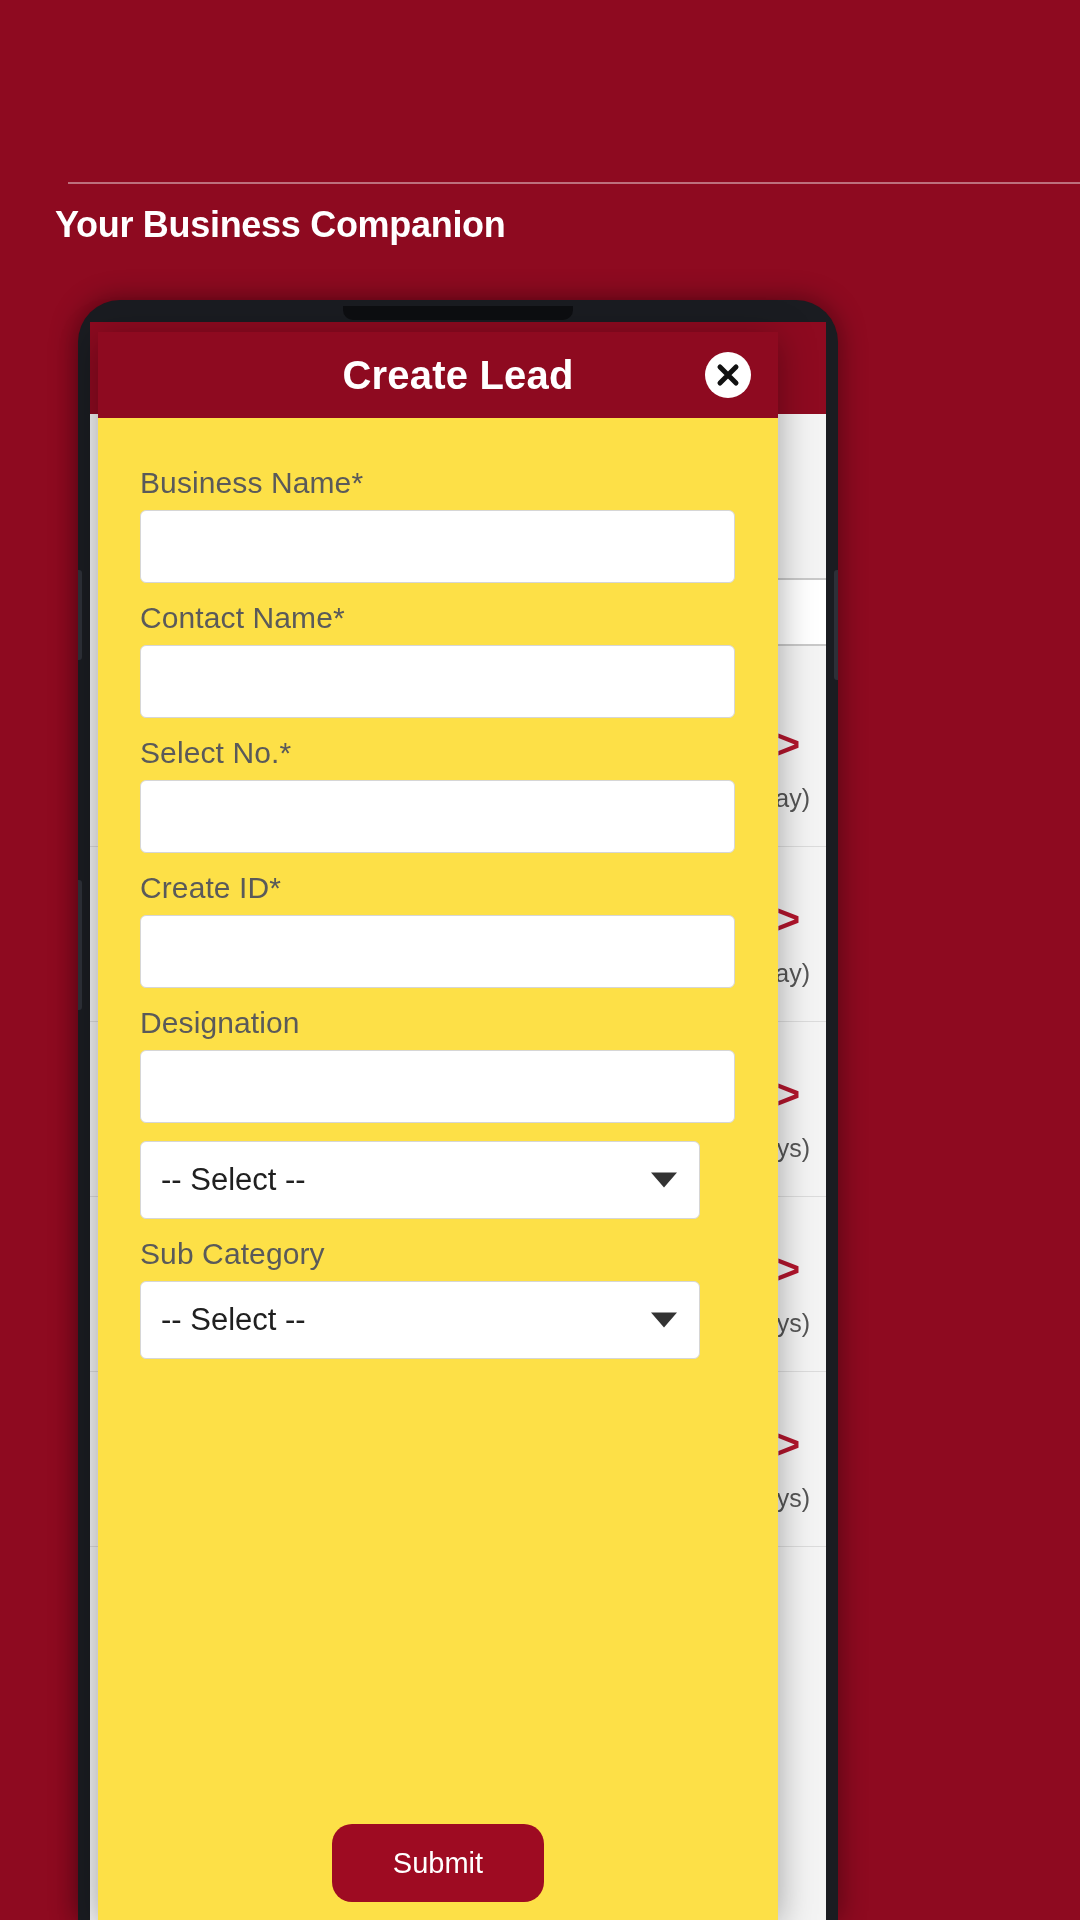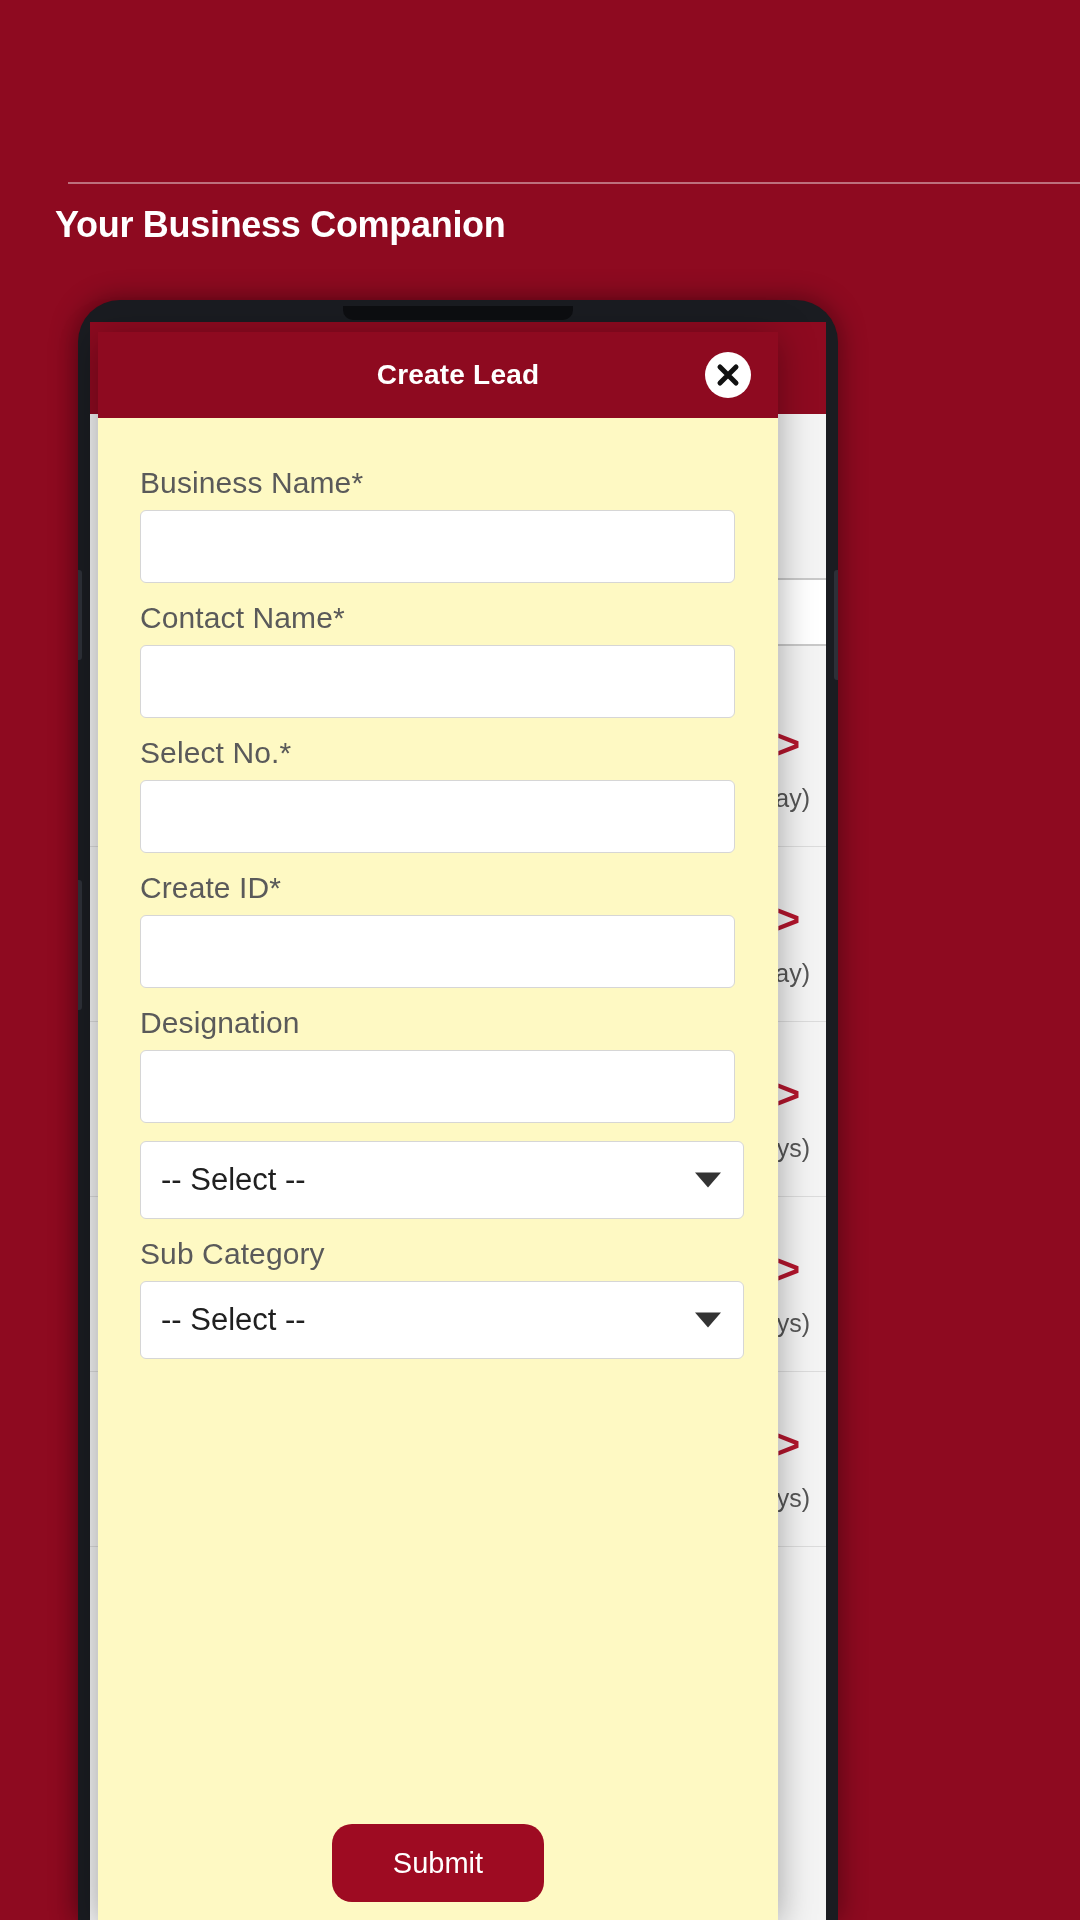--- a/index.html
+++ b/index.html
@@ -96,48 +96,48 @@
     background: #ffffff;
     box-shadow: 0 6px 34px rgba(0,0,0,0.35);
     overflow: hidden;
   }
   .modal-header {
     position: relative; width: 680px; height: 86px;
     background: #8e0a20;
     display: flex; align-items: center; justify-content: center;
   }
   .modal-title {
-    font-size: 28px; color: #ffffff; font-weight: bold; letter-spacing: 0.2px; margin-left: 40px;
+    font-size: 40px; color: #ffffff; font-weight: bold; letter-spacing: 0.2px; margin-left: 40px;
   }
   .close-button {
     position: absolute; right: 27px; top: 50%; transform: translateY(-50%);
     width: 46px; height: 46px; border-radius: 50%;
     background: #ffffff; cursor: pointer;
     display: flex; align-items: center; justify-content: center;
   }
   .close-button svg { display: block; }
 
   .modal-body {
     position: relative; width: 680px; height: 1502px;
-    background: #fef9c3; padding: 48px 42px 0 42px;
+    background: #fde047; padding: 48px 42px 0 42px;
   }
   .field { margin-bottom: 18px; }
   .field-label {
     display: block; font-size: 30px; color: #5a5a5a; font-weight: 400;
     margin-bottom: 10px; letter-spacing: 0.1px;
   }
   .field-input {
     display: block; width: 595px; height: 73px;
     border: 1px solid #d6d6d6; border-radius: 6px;
     background: #ffffff; font-size: 28px; color: #222222;
     padding: 0 16px; font-family: "Liberation Sans", sans-serif;
     outline: none;
   }
   .field-select {
-    position: relative; width: 604px; height: 78px;
+    position: relative; width: 560px; height: 78px;
     border: 1px solid #d6d6d6; border-radius: 6px; background: #ffffff;
     display: flex; align-items: center; cursor: pointer;
   }
   .select-value {
     font-size: 31px; color: #202020; padding-left: 20px; font-weight: 500;
   }
   .select-caret {
     position: absolute; right: 22px; top: 50%; transform: translateY(-50%);
     width: 0; height: 0;
     border-left: 13px solid transparent;

